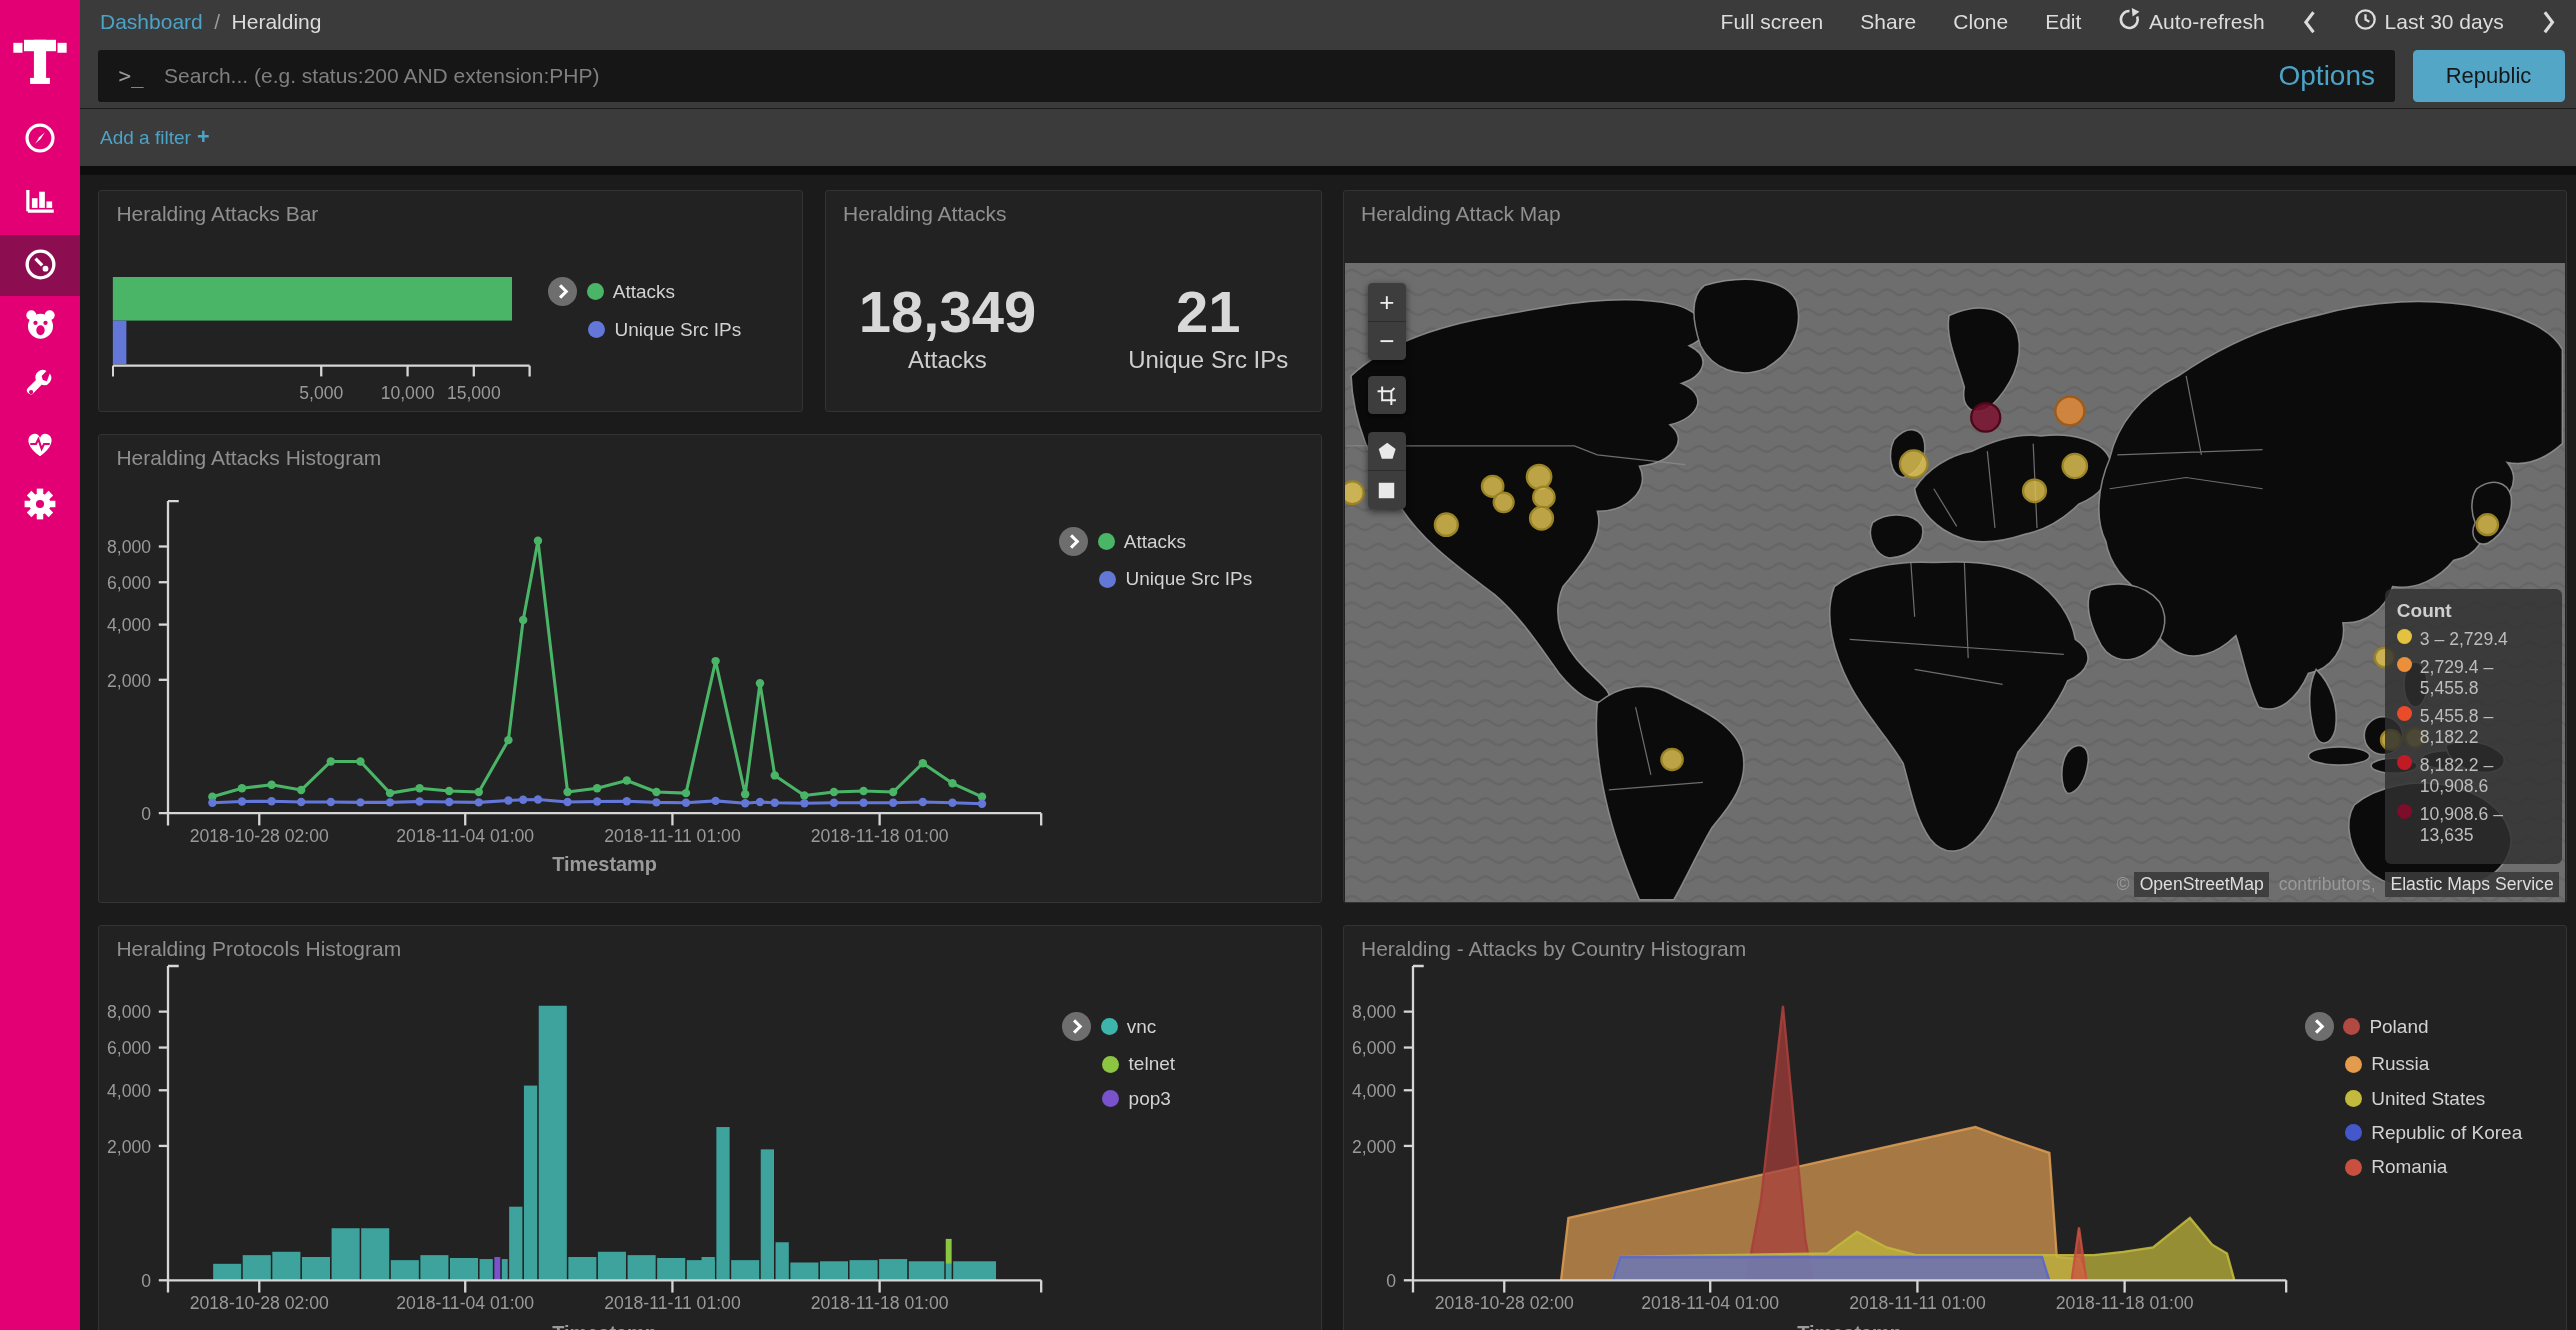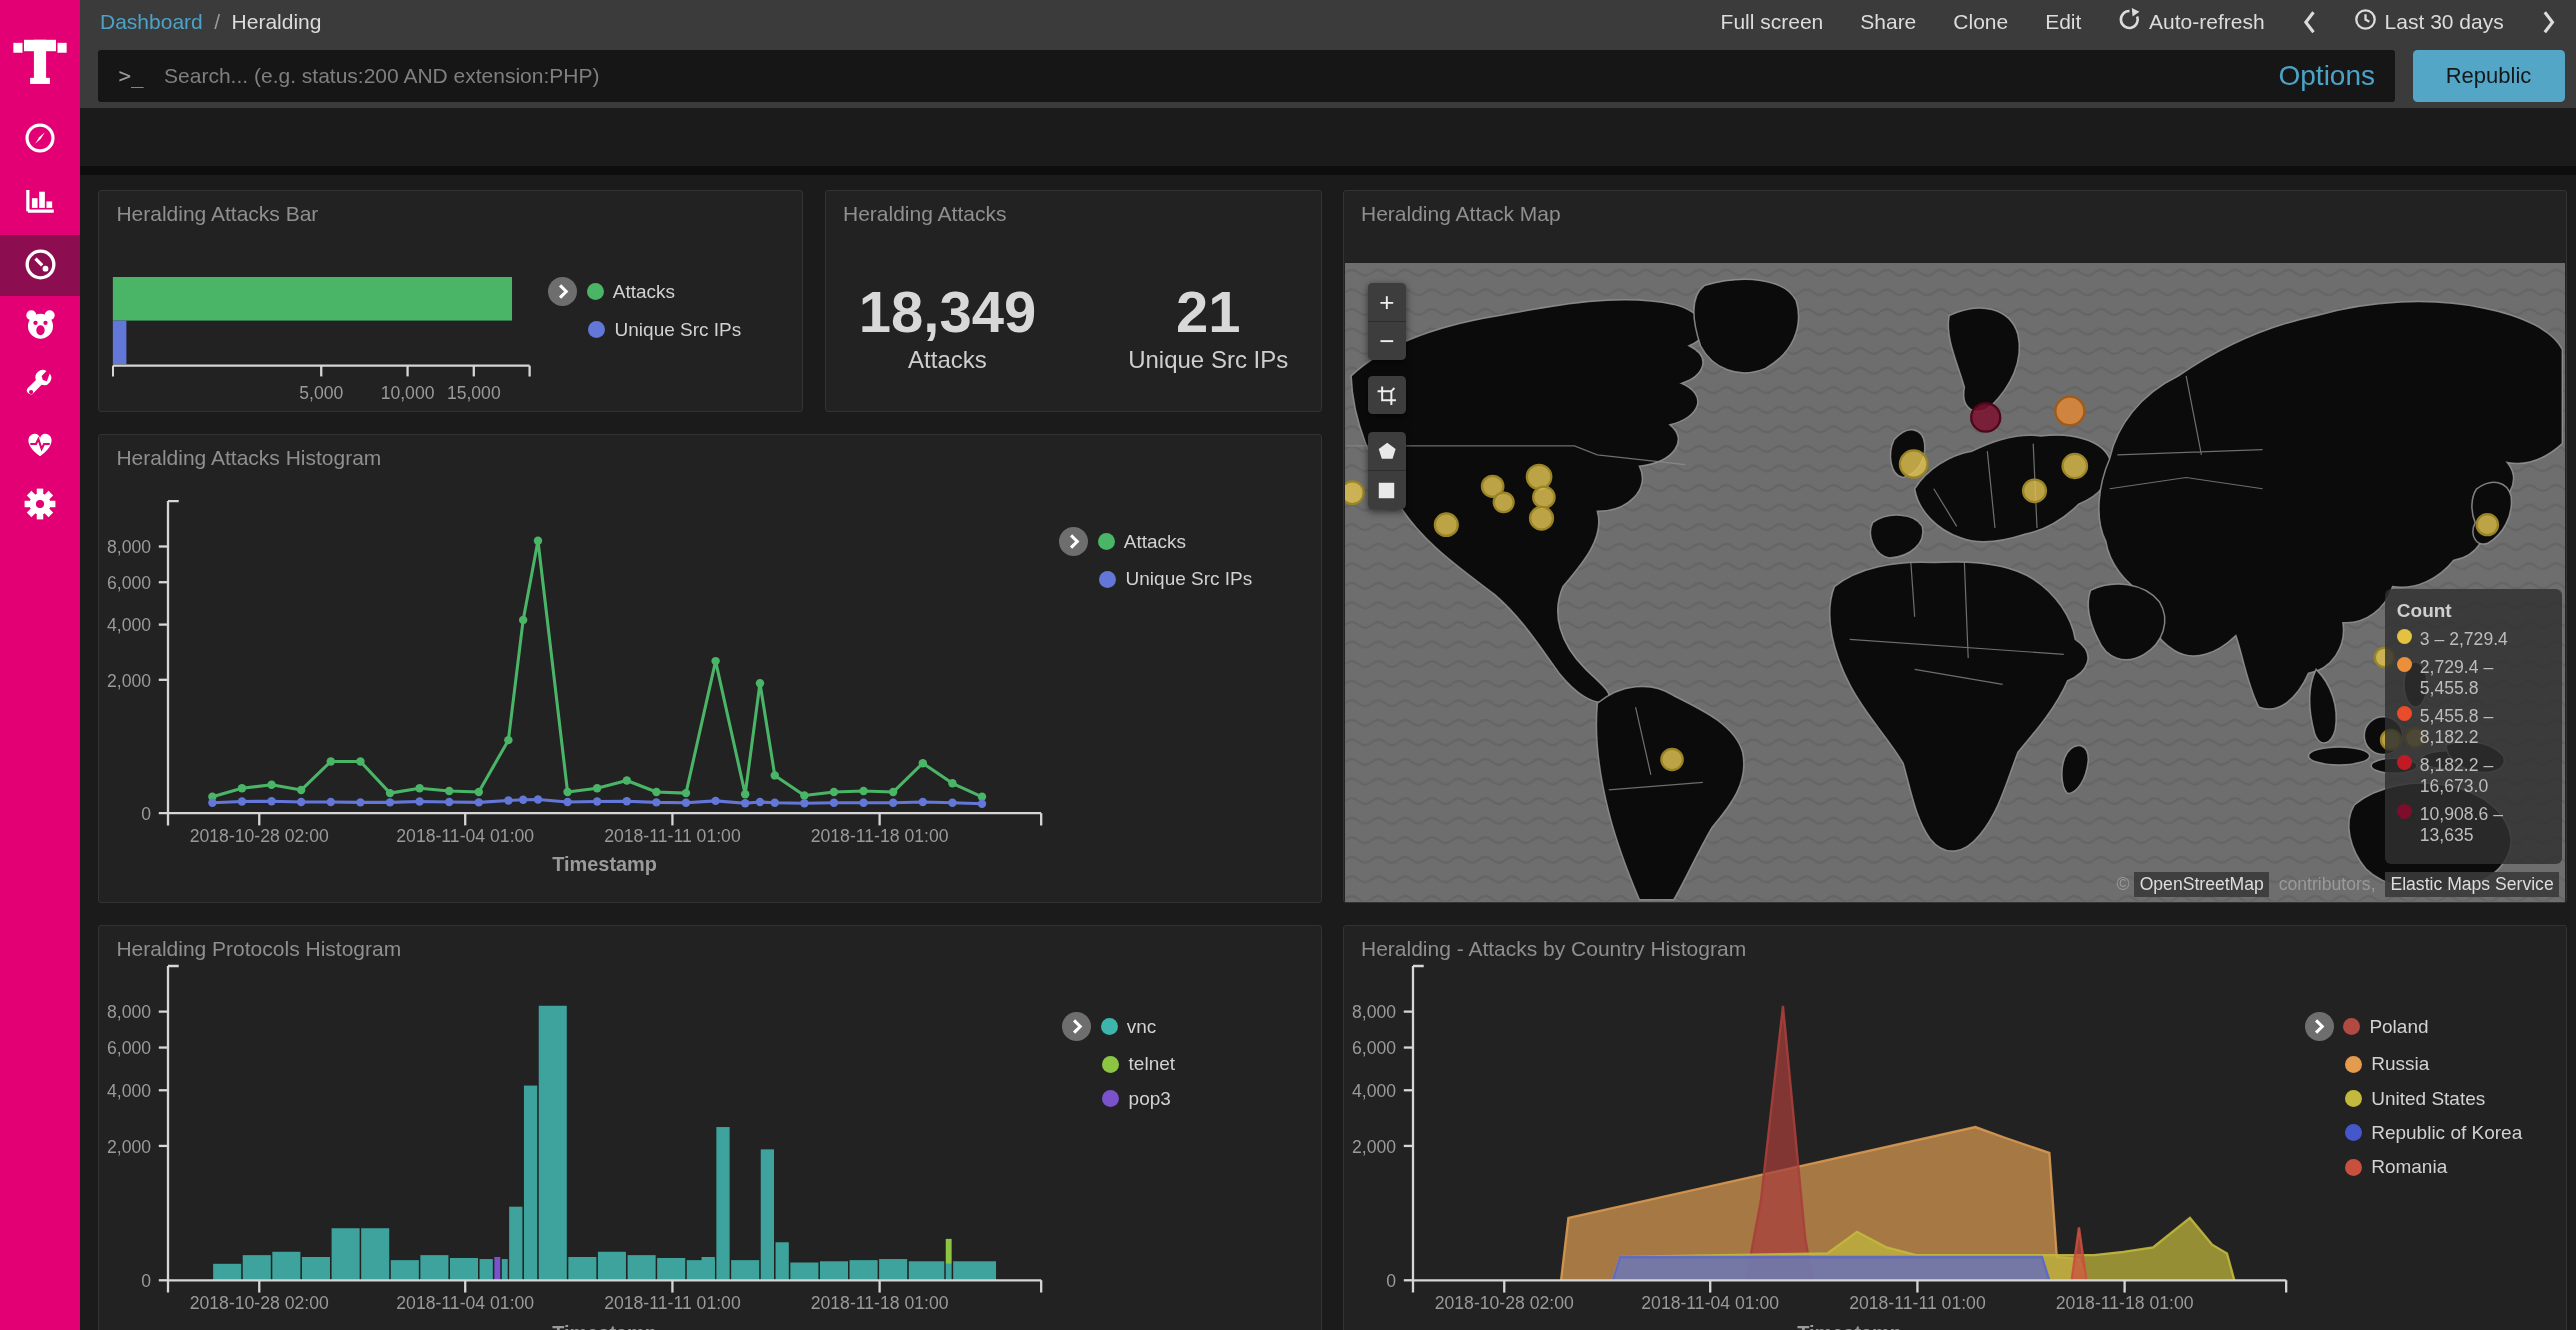--- a/index.html
+++ b/index.html
@@ -188,20 +188,23 @@
 
   <div class="searchrow">
     <div class="searchbox">
       <span class="prompt">&gt;_</span>
       <input class="search-input" type="text" placeholder="Search... (e.g. status:200 AND extension:PHP)" style="">
       <span class="options">Options</span>
     </div>
     <button class="refresh-btn">Republic</button>
   </div>
 
+  <div class="filterrow">
+    <span class="addfilter"><span>Add a filter</span><b>+</b></span>
+  </div>
   <div class="divider"></div>
 
   <div class="content">
 
     <div class="panel" style="left:18.4px;top:15.3px;width:705px;height:222px">
       <div class="panel-title">Heralding Attacks Bar</div>
       <svg id="svg-hbar" class="chart-svg" style="left:12.3px;top:86px" width="537" height="130" viewBox="0 0 700 170">
           <rect x="0" y="0" width="522.0" height="57" fill="#4ab567"></rect>
           <rect x="0" y="57" width="17.7" height="57" fill="#6377d8"></rect>
           <path d="M 0 116 H 545 M 0 116 v 14 M 545 116 v 14" stroke="#d6d6d6" stroke-width="3" fill="none"></path>
@@ -338,21 +341,21 @@
               <div class="mlrow">
                 <span class="mldot" style="background: rgb(236, 143, 58);"></span>
                 <span>2,729.4 – 5,455.8</span>
               </div>
               <div class="mlrow">
                 <span class="mldot" style="background: rgb(234, 75, 42);"></span>
                 <span>5,455.8 – 8,182.2</span>
               </div>
               <div class="mlrow">
                 <span class="mldot" style="background: rgb(194, 26, 37);"></span>
-                <span>8,182.2 – 16,673.0</span>
+                <span>8,182.2 – 10,908.6</span>
               </div>
               <div class="mlrow">
                 <span class="mldot" style="background: rgb(125, 13, 42);"></span>
                 <span>10,908.6 – 13,635</span>
               </div>
             </div>
         </div>
 
         <div class="attrib">
           <span>©</span>

